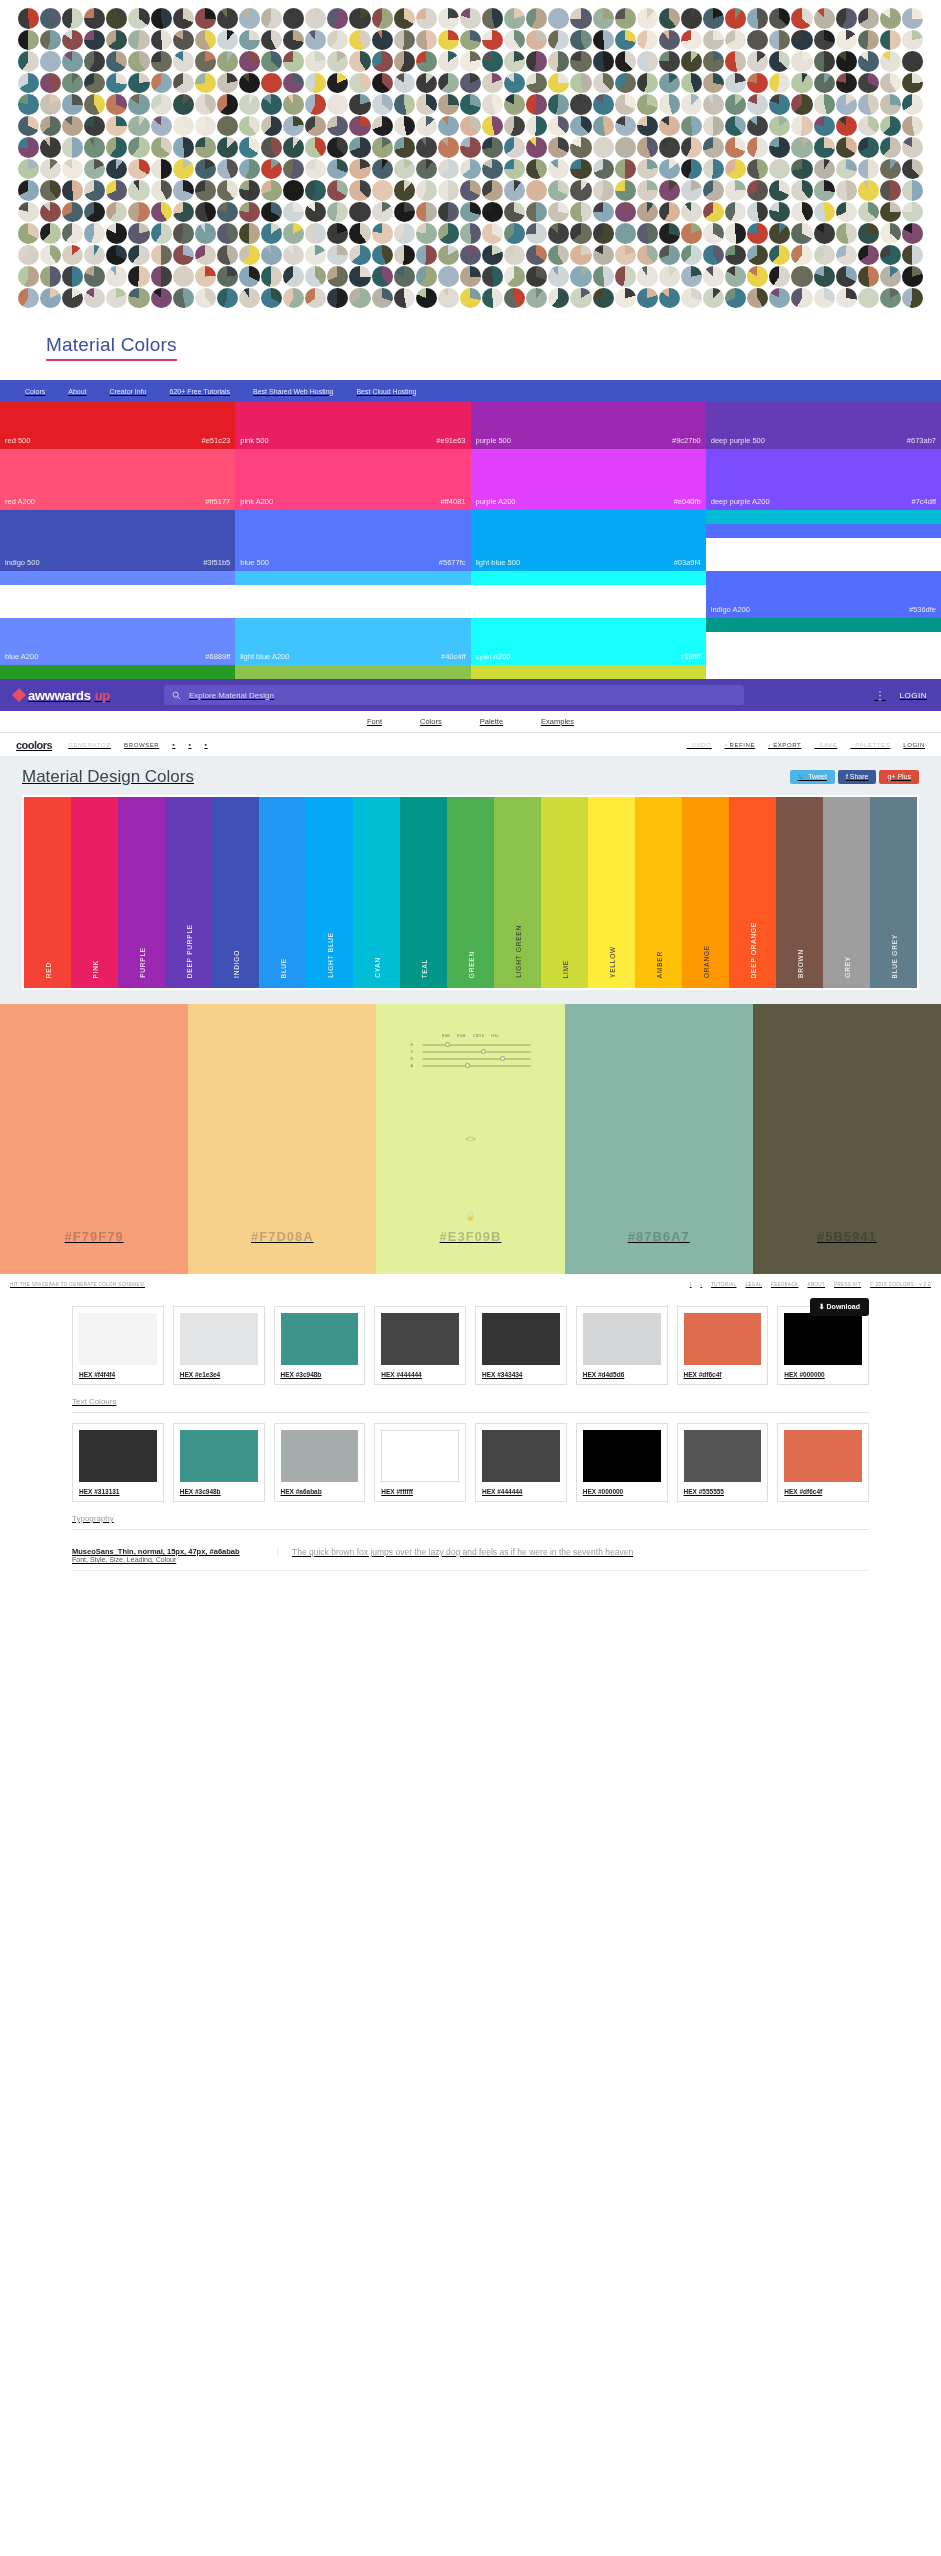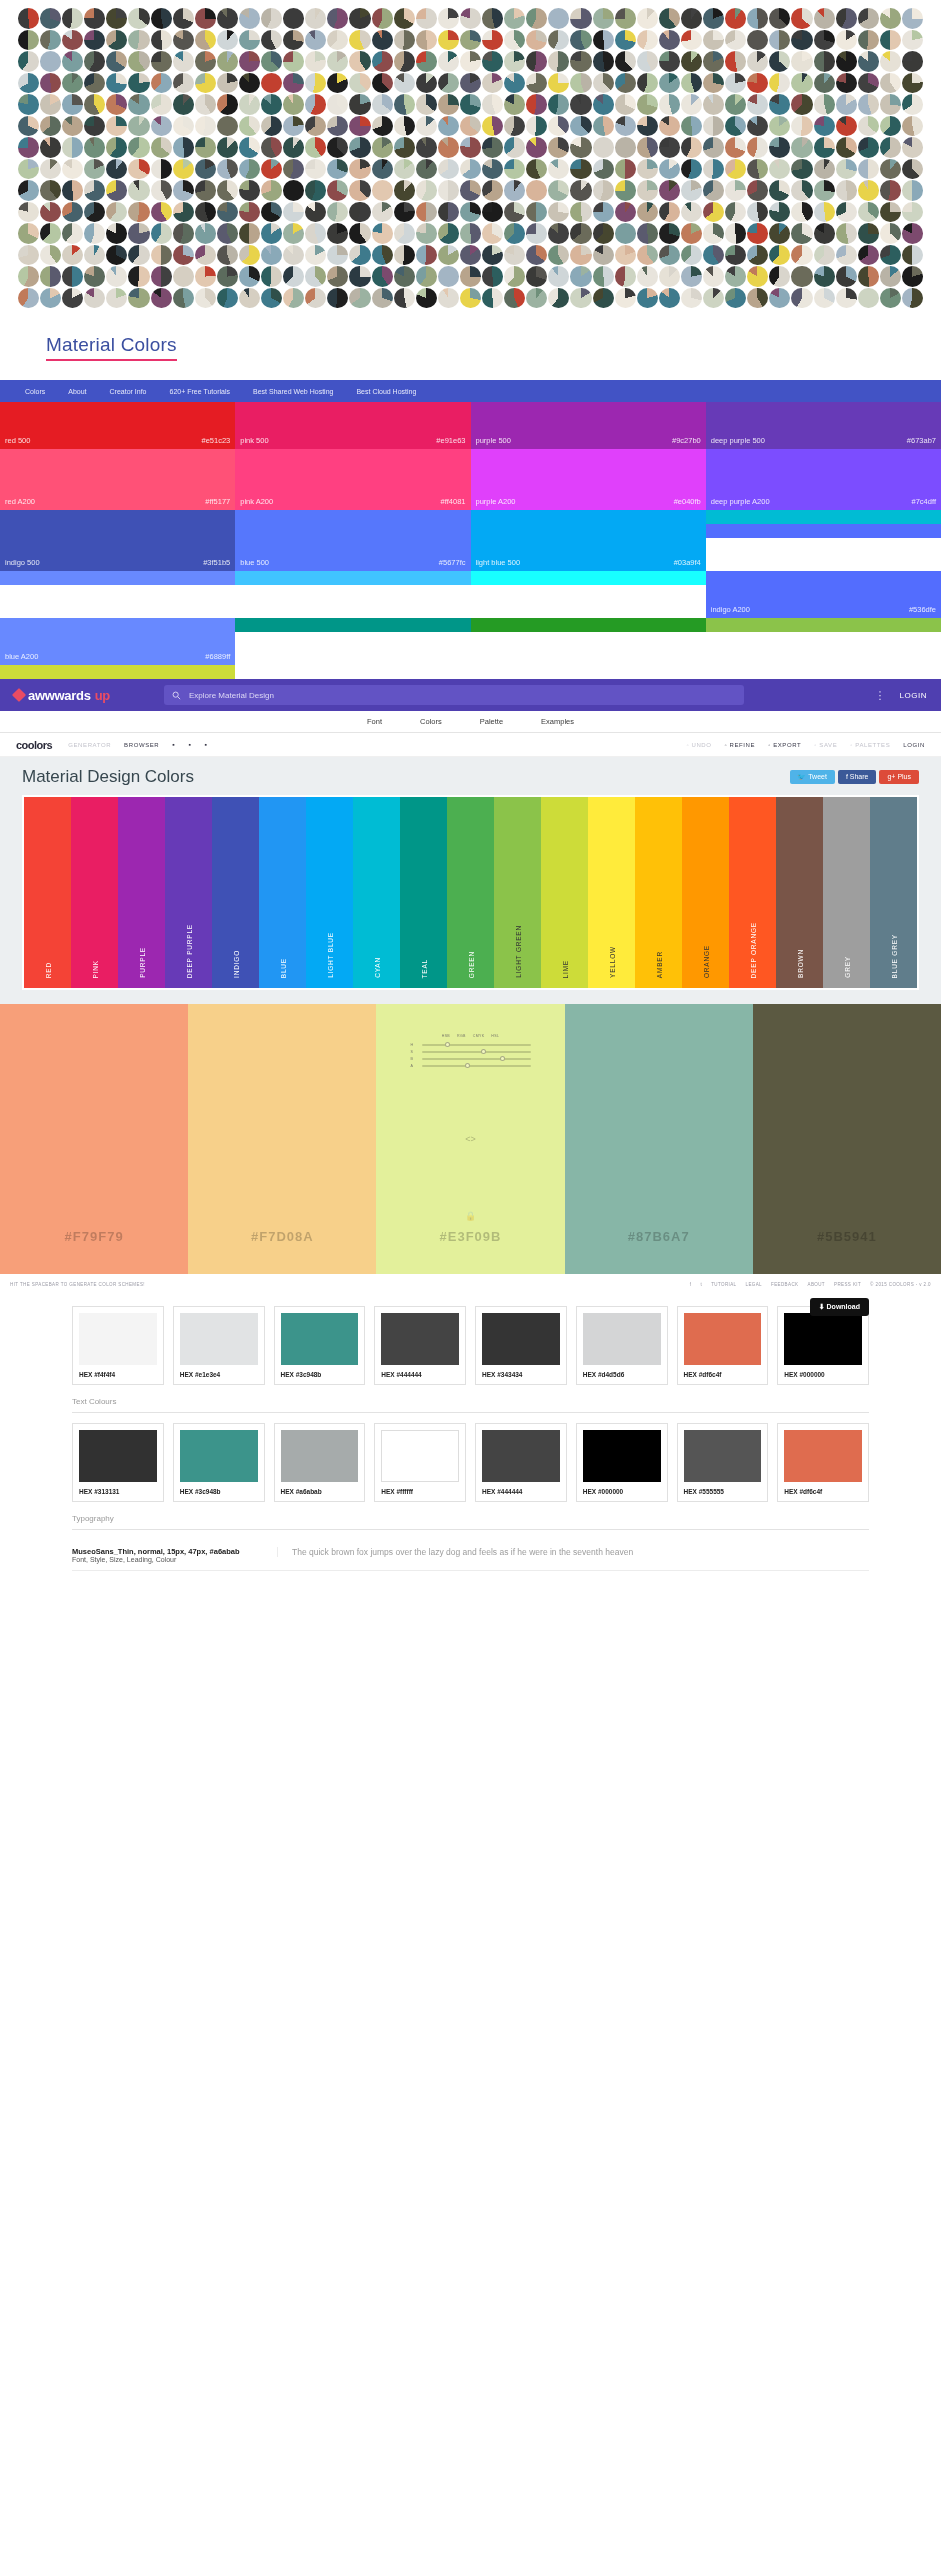--- a/index.html
+++ b/index.html
@@ -3,21 +3,21 @@
 <meta charset="utf-8">
 <style>
   * { box-sizing: border-box; margin:0; padding:0; }
   html,body { width:941px; }
   body {
     font-family: "Liberation Sans", sans-serif;
     background:#ffffff;
     width:941px;
     overflow-x:hidden;
   }
-  .page { width:941px; position:relative; }
+  .page { width:941px; position:relative;text-decoration:underline; }
 
   
   #poster { width:941px; height:320px; background:#ffffff; position:relative; overflow:hidden; }
   #poster .inner { position:absolute; left:18px; top:8px; width:905px; height:300px;
                    display:grid; grid-template-columns:repeat(41,1fr); grid-template-rows:repeat(14,1fr);
                    gap:1px; }
   .pie { width:100%; height:100%; border-radius:50%; }
 
   
   #matcolors-title { height:60px; padding:14px 0 0 46px; background:#fff; }
@@ -772,20 +772,28 @@
       <div class="swstrip" style="background: rgb(64, 196, 255);"></div>
       <div class="swstrip" style="background: rgb(24, 255, 255);"></div>
       <div class="sw" style="background: rgb(83, 109, 254);">
         <span class="nm">indigo A200</span>
         <span class="hx">#536dfe</span>
       </div>
       <div class="sw" style="background: rgb(104, 137, 255);">
         <span class="nm">blue A200</span>
         <span class="hx">#6889ff</span>
       </div>
+      <div class="sw" style="background: rgb(64, 196, 255);">
+        <span class="nm">light blue A200</span>
+        <span class="hx">#40c4ff</span>
+      </div>
+      <div class="sw" style="background: rgb(24, 255, 255);">
+        <span class="nm">cyan A200</span>
+        <span class="hx">#18ffff</span>
+      </div>
       <div class="swstrip" style="background: rgb(0, 150, 136);"></div>
       <div class="swstrip" style="background: rgb(37, 155, 36);"></div>
       <div class="swstrip" style="background: rgb(139, 195, 74);"></div>
       <div class="swstrip" style="background: rgb(205, 220, 57);"></div>
     </div>
 
   <div id="mup-bar">
     <div id="mup-logo">
       <span class="dia"></span>
       <span class="w1">awwwards</span>

